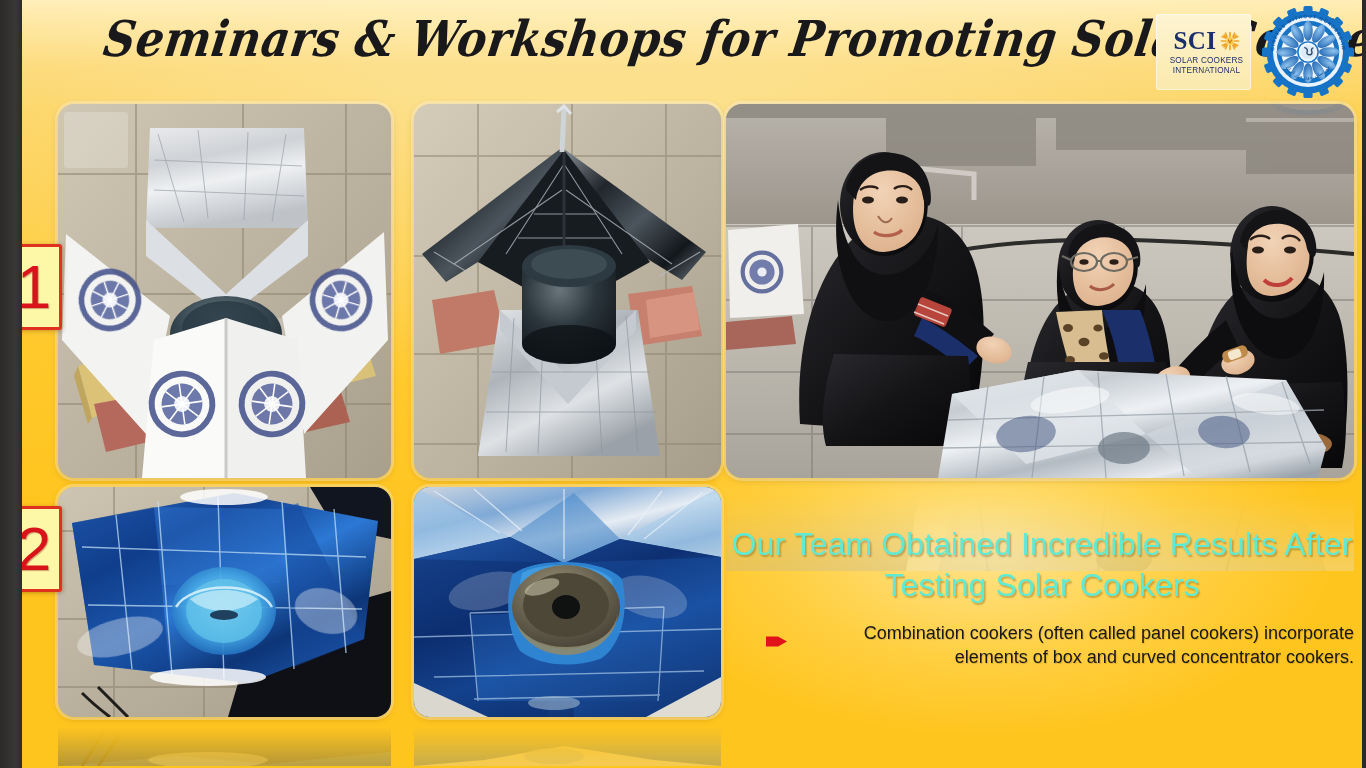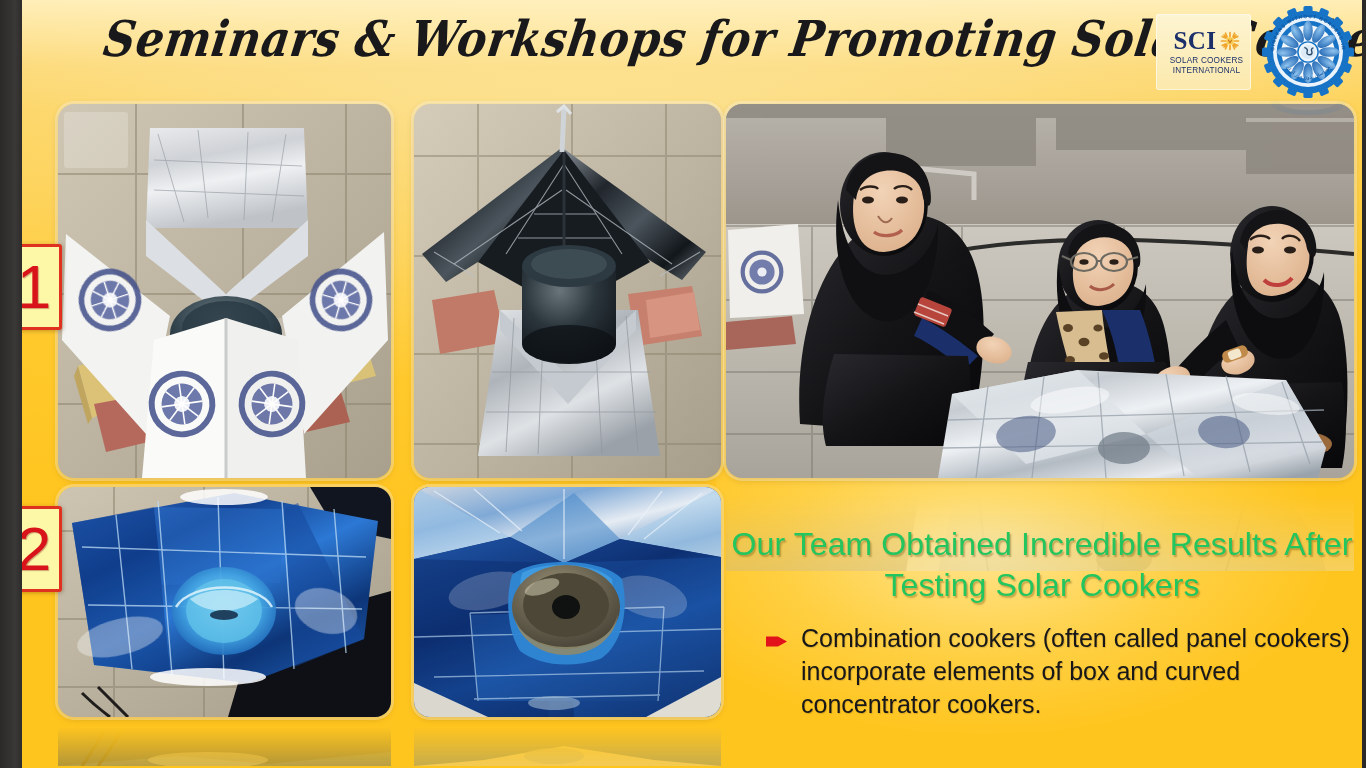--- a/index.html
+++ b/index.html
@@ -151,38 +151,39 @@
 
   
   .headline {
     position: absolute; left: 730px; top: 524px; width: 624px;
     z-index: 20;
     text-align: center;
     font-family: "Liberation Sans", sans-serif;
     font-weight: 400;
     font-size: 32px;
     line-height: 1.28;
-    color: #22c55e;
+    color: #5eead4;
     text-shadow: 1.5px 1.5px 1.5px rgba(110,80,10,.38);
     letter-spacing: .1px;
   }
   .bullet-block {
     position: absolute; left: 766px; top: 622px; width: 588px;
     z-index: 20;
     display: flex; gap: 14px; align-items: flex-start;
   }
   .bullet-mark {
     flex: none; margin-top: 13px; width: 21px; height: 13px;
   }
   .bullet-text {
     font-family: "Liberation Sans", sans-serif;
-    font-size: 25px;
+    font-size: 18px;
     line-height: 1.32;
     color: #171719;
     text-shadow: .8px .8px 1px rgba(120,90,20,.28);
+    text-align: right;
   }
 </style>
 </head>
 <body>
 
 <div id="slide">
 
   <div class="canvas"></div>
   <div class="glow"></div>
 

